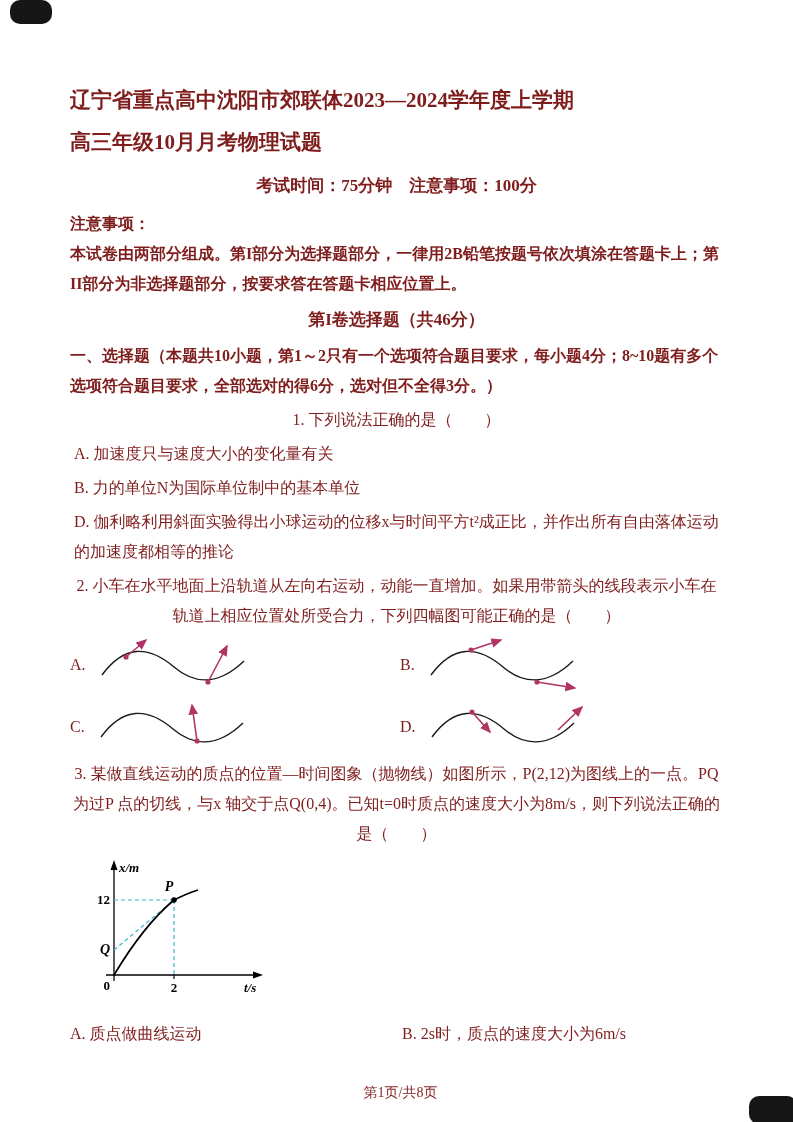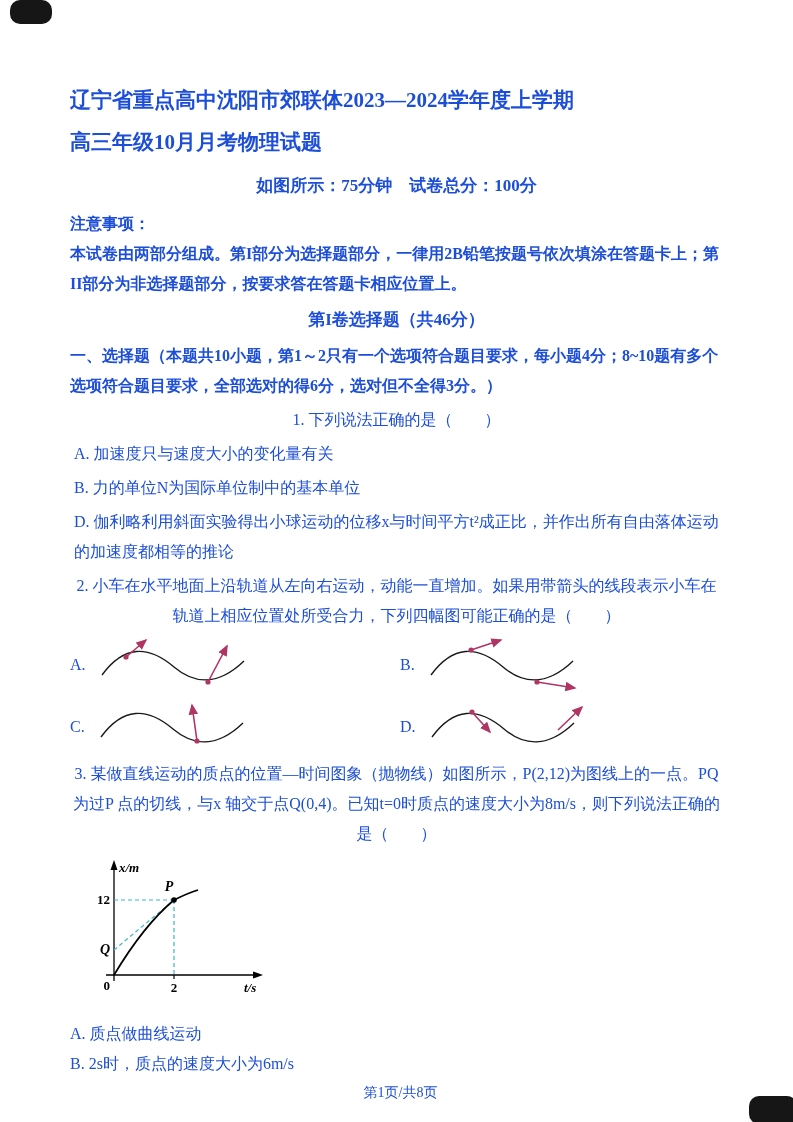--- a/index.html
+++ b/index.html
@@ -1,21 +1,21 @@
 <!DOCTYPE html>
 <html><head>
 <meta charset="utf-8">
 <style>
   html,body{margin:0;padding:0;background:#e9e9e9;}
   .page{
     position:relative;
     width:793px;height:1122px;
     background:#ffffff;
     font-family:"Liberation Serif","DejaVu Serif",serif;
-    color:#1d4ed8;
+    color:#7f1d1d;
     overflow:hidden;
     margin:0 auto;
   }
   .corner{position:absolute;background:#161616;}
   .corner-tl{left:10px;top:0;width:42px;height:24px;border-radius:10px;}
   .corner-br{right:-4px;bottom:-2px;width:48px;height:28px;border-radius:10px;}
   .content{padding:86px 70px 0 70px;}
   .title{font-size:21px;font-weight:700;margin:0 0 14px 0;line-height:1.35;}
   .center{text-align:center;}
   .bold{font-weight:700;}
@@ -27,40 +27,40 @@
   .option{margin:4px;}
   .fig-grid{
     display:grid;
     grid-template-columns:330px 1fr;
     row-gap:6px;
     margin:6px 0 4px 0;
   }
   .fig-cell{display:flex;align-items:center;gap:10px;height:56px;}
   .fig-label{font-size:16px;}
   .graph-wrap{margin:6px 0 2px 14px;font-weight:bold;}
-  .opt-row{display:flex;font-size:16px;line-height:30px;margin-top:10px;flex-direction:column;}
+  .opt-row{display:flex;font-size:16px;line-height:30px;margin-top:10px;}
   .opt-row .opt-a{width:332px;flex:none;}
   .footer{
     position:absolute;left:0;bottom:16px;width:100%;
     text-align:center;font-size:14px;margin:4px;
   }
   svg text{font-family:"Liberation Serif","DejaVu Serif",serif;}
 </style>
 </head>
 <body>
 
 <div class="page">
   <div class="corner corner-tl"></div>
   <div class="corner corner-br"></div>
 
   <main class="content">
     <h1 class="title">辽宁省重点高中沈阳市郊联体2023—2024学年度上学期</h1>
     <h1 class="title">高三年级10月月考物理试题</h1>
 
-    <p class="par center bold exam-info">如图所示：75分钟　试卷总分：100分</p>
+    <p class="par center bold exam-info">考试时间：75分钟　注意事项：100分</p>
     <p class="par bold notice-label">注意事项：</p>
     <p class="par bold">本试卷由两部分组成。第I部分为选择题部分，一律用2B铅笔按题号依次填涂在答题卡上；第II部分为非选择题部分，按要求答在答题卡相应位置上。</p>
 
     <p class="par center bold section-title">第I卷选择题（共46分）</p>
     <p class="par bold">一、选择题（本题共10小题，第1～2只有一个选项符合题目要求，每小题4分；8~10题有多个选项符合题目要求，全部选对的得6分，选对但不全得3分。）</p>
 
     <p class="par q-stem">1. 下列说法正确的是（　　）</p>
     <p class="par option">A. 加速度只与速度大小的变化量有关</p>
     <p class="par option">B. 力的单位N为国际单位制中的基本单位</p>
     <p class="par option">D. 伽利略利用斜面实验得出小球运动的位移x与时间平方t²成正比，并作出所有自由落体运动的加速度都相等的推论</p>

